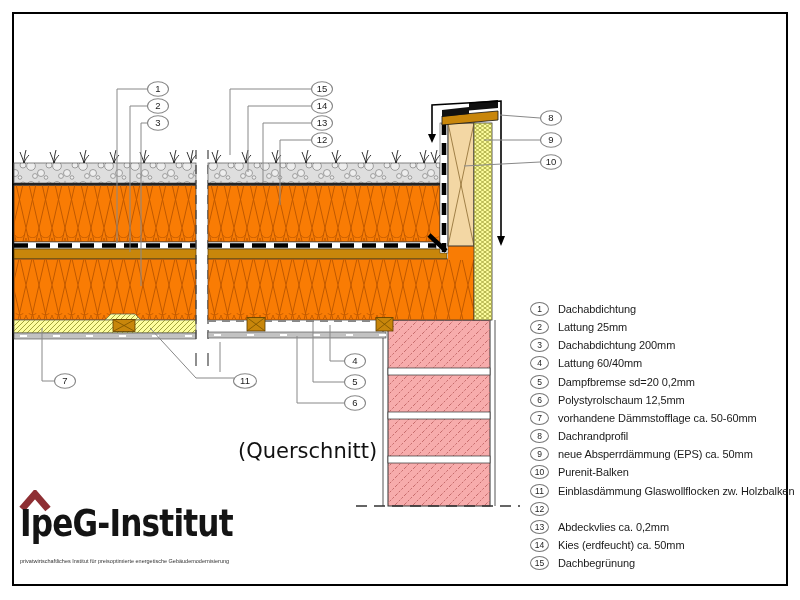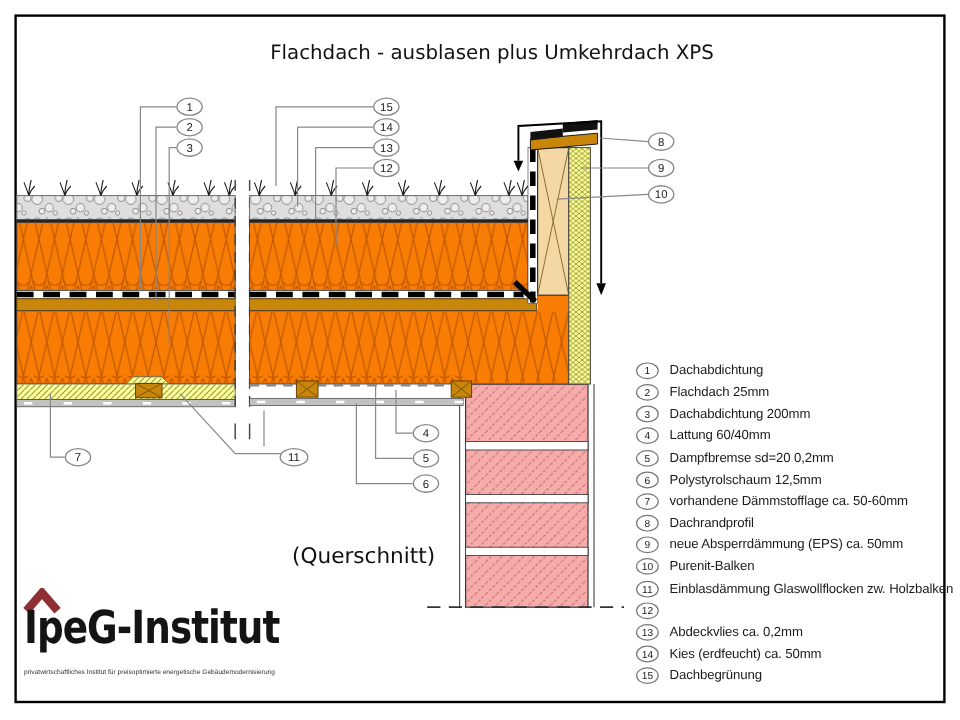--- a/index.html
+++ b/index.html
@@ -2,43 +2,42 @@
 <html><head>
 <meta charset="utf-8">
 <style>
   html,body{margin:0;padding:0;background:#fff;}
   .page{position:relative;width:800px;height:600px;background:#fff;overflow:hidden;
         font-family:"Liberation Sans",sans-serif;}
   .frame{position:absolute;left:12px;top:12px;right:12px;bottom:14px;border:2.5px solid #000;}
   .title{position:absolute;top:32px;left:60px;width:700px;text-align:center;
          font-family:"DejaVu Sans",sans-serif;font-size:16.5px;color:#111;line-height:23px;}
   .drawing{position:absolute;left:0;top:0;}
-  .section-label{position:absolute;left:238px;top:453px;width:130px;text-align:center;
-         font-size:18px;color:#111;font-family:"DejaVu Sans",sans-serif;}
+  .section-label{position:absolute;left:238px;top:439px;width:130px;text-align:center;
+         font-size:21px;color:#111;font-family:"DejaVu Sans",sans-serif;}
   .legend{position:absolute;left:0;top:0;}
   .legend-row{position:absolute;left:530px;height:16px;display:flex;align-items:center;gap:9px;}
   .legend-num{flex:0 0 auto;width:17px;height:12px;border:1px solid #777;border-radius:50%;
          display:flex;align-items:center;justify-content:center;font-size:8.5px;color:#222;}
   .legend-label{font-size:11px;color:#1a1a1a;white-space:nowrap;letter-spacing:-0.1px;}
   .logo{position:absolute;left:18px;top:490px;width:260px;}
   .logo-roof{position:absolute;left:0;top:0;}
   .logo-text{position:absolute;left:2px;top:11px;font-family:"DejaVu Sans",sans-serif;
          font-weight:bold;font-size:38px;color:#141414;letter-spacing:-1px;
          transform:scaleX(0.82);transform-origin:left top;white-space:nowrap;}
   .logo-sub{position:absolute;left:2px;top:68px;font-size:5.5px;color:#333;white-space:nowrap;}
   svg text{font-family:"Liberation Sans",sans-serif;}
 </style>
 </head>
 <body>
 
 <div class="page">
   <div class="frame"></div>
 
   <div class="title">
-    <div>Flachdach - ausblasen plus Umkehrdach XPS</div>
   </div>
 
   <svg class="drawing" width="800" height="600" viewBox="0 0 800 600">
     <defs>
       <pattern id="xps" width="26" height="57" patternUnits="userSpaceOnUse">
         <path d="M13,0 L0,57 M13,0 L26,57 M0,0 L13,57 M26,0 L13,57" stroke="#C05800" stroke-width="1" fill="none"></path>
       </pattern>
       <pattern id="scallop" width="13" height="7" patternUnits="userSpaceOnUse">
         <path d="M0,0 C2,9 11,9 13,0" stroke="#C05800" stroke-width="1" fill="none"></path>
       </pattern>
@@ -244,21 +243,21 @@
 
   <div class="section-label">(Querschnitt)</div>
 
   <div class="legend">
     <div class="legend-row" style="top:301px">
       <span class="legend-num">1</span>
       <span class="legend-label">Dachabdichtung</span>
       </div>
     <div class="legend-row" style="top:319px">
       <span class="legend-num">2</span>
-      <span class="legend-label">Flachdach 25mm</span>
+      <span class="legend-label">Lattung 25mm</span>
       </div>
     <div class="legend-row" style="top:337px">
       <span class="legend-num">3</span>
       <span class="legend-label">Dachabdichtung 200mm</span>
       </div>
     <div class="legend-row" style="top:355px">
       <span class="legend-num">4</span>
       <span class="legend-label">Lattung 60/40mm</span>
       </div>
     <div class="legend-row" style="top:374px">

